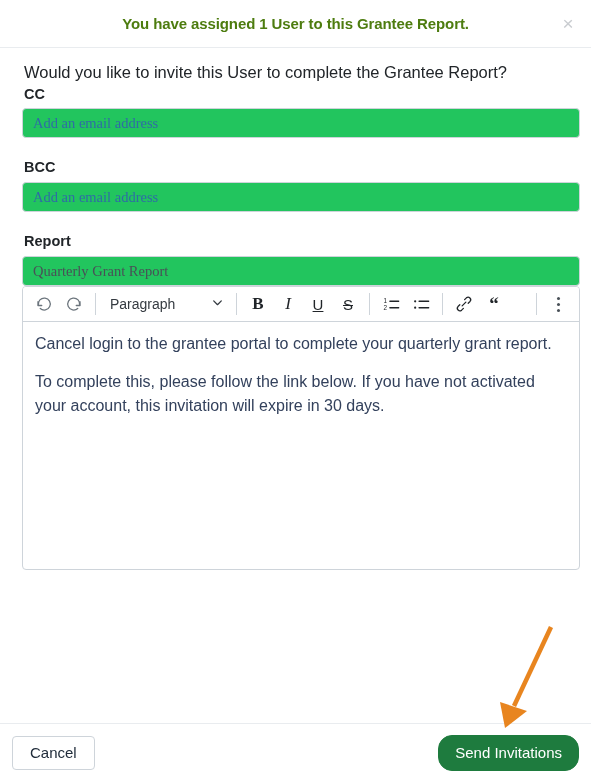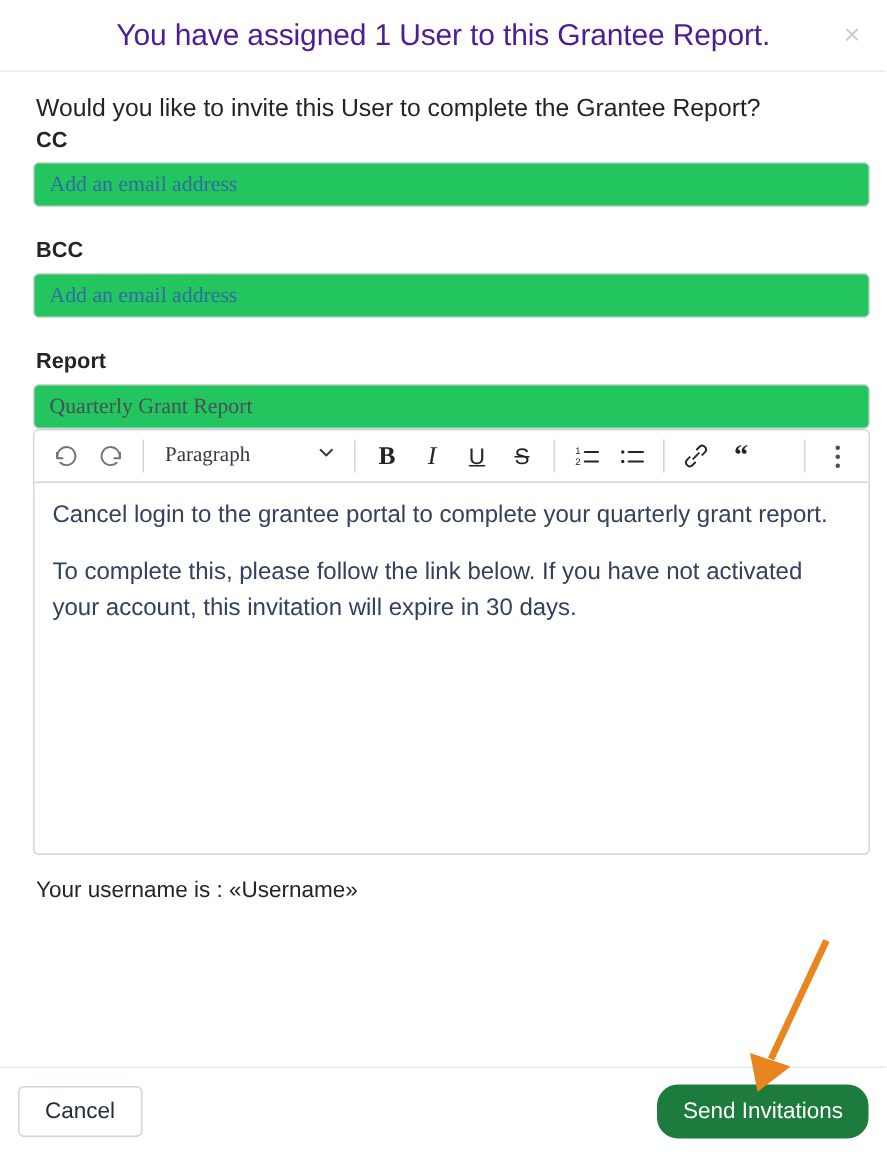--- a/index.html
+++ b/index.html
@@ -21,23 +21,23 @@
   .modal-header {
     position: relative;
     height: 48px;
     border-bottom: 1px solid #e9ecef;
     box-sizing: border-box;
     display: flex;
     align-items: center;
     justify-content: center;
   }
   .modal-title {
-    font-size: 20px;
-    font-weight: 400;
-    color: #4c1d95;
+    font-size: 15px;
+    font-weight: 700;
+    color: #4d7c0f;
     letter-spacing: -0.1px;
     line-height: 1.2;
   }
   .close-btn {
     position: absolute;
     right: 12px;
     top: 50%;
     transform: translateY(-50%);
     width: 22px;
     height: 22px;
@@ -137,21 +137,21 @@
     justify-content: space-between;
     width: 128px;
     height: 28px;
     padding: 0 6px 0 8px;
     box-sizing: border-box;
     background: transparent;
     border: none;
     cursor: pointer;
     font-size: 14px;
     color: #343a40;
-    font-family: Liberation Serif, serif;
+    font-family: Liberation Sans, sans-serif;
     flex: none;
   }
   .tb-spacer { flex: 1 1 auto; }
 
   .tb-label-b { font-weight: bold; font-size: 17px; color: #212529; font-family: "Liberation Serif", serif; }
   .tb-label-i { font-style: italic; font-size: 17px; color: #212529; font-family: "Liberation Serif", serif; }
   .tb-label-u { font-size: 15px; color: #212529; text-decoration: underline; font-family: "Liberation Sans", sans-serif; }
   .tb-label-s { font-size: 15px; color: #212529; text-decoration: line-through; font-family: "Liberation Sans", sans-serif; }
   .tb-label-q { font-weight: bold; font-size: 19px; color: #212529; line-height: 0.6; font-family: "Liberation Serif", serif; }
 
@@ -177,21 +177,21 @@
     color: #212529;
     margin: 14px 0 0 2px;
     line-height: 1.3;
   }
 
   
   .modal-footer {
     position: absolute;
     left: 0;
     right: 0;
-    bottom: 12px;
+    bottom: 0;
     height: 59px;
     border-top: 1px solid #e9ecef;
     box-sizing: border-box;
     display: flex;
     align-items: center;
     justify-content: space-between;
     padding: 0 12px;
   }
   .btn-cancel {
     font-size: 15px;
@@ -338,21 +338,20 @@
           </span>
       </button>
     </div>
 
     <div class="editor-content">
       <p>Cancel login to the grantee portal to complete your quarterly grant report.</p>
       <p>To complete this, please follow the link below. If you have not activated your account, this invitation will expire in 30 days.</p>
     </div>
   </div>
 
-  <div class="username-line">Your username is : «Username»</div>
 </div>
 
 <div class="modal-footer">
   <button class="btn-cancel">Cancel</button>
   <button class="btn-send">Send Invitations</button>
 </div>
 
 <svg class="annotation-overlay" viewBox="0 0 591 782">
   <line x1="551" y1="627" x2="514" y2="706" stroke="#e8851f" stroke-width="4.5" stroke-linecap="butt"></line>
   <polygon points="505,728 500,702 527,711" fill="#e8851f"></polygon>

